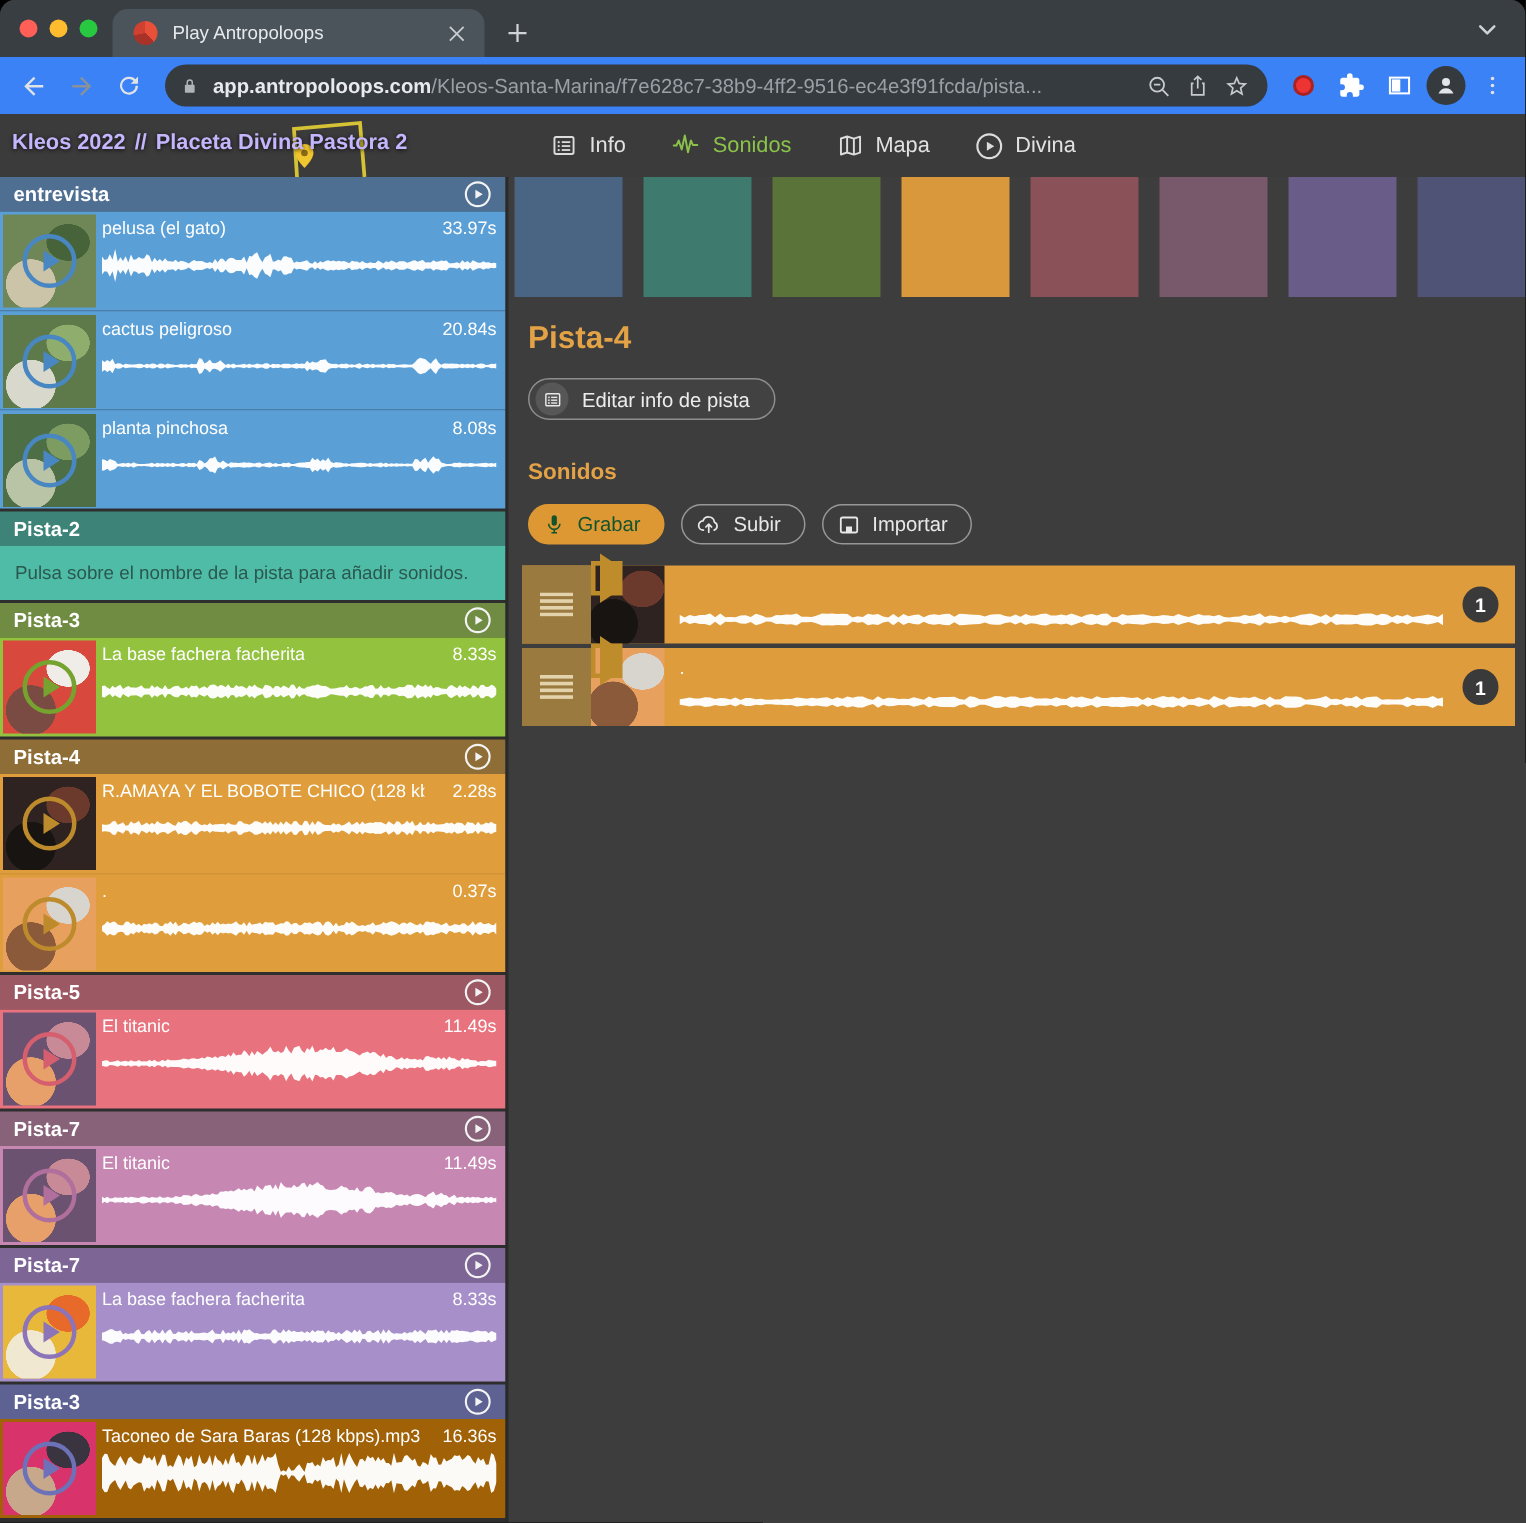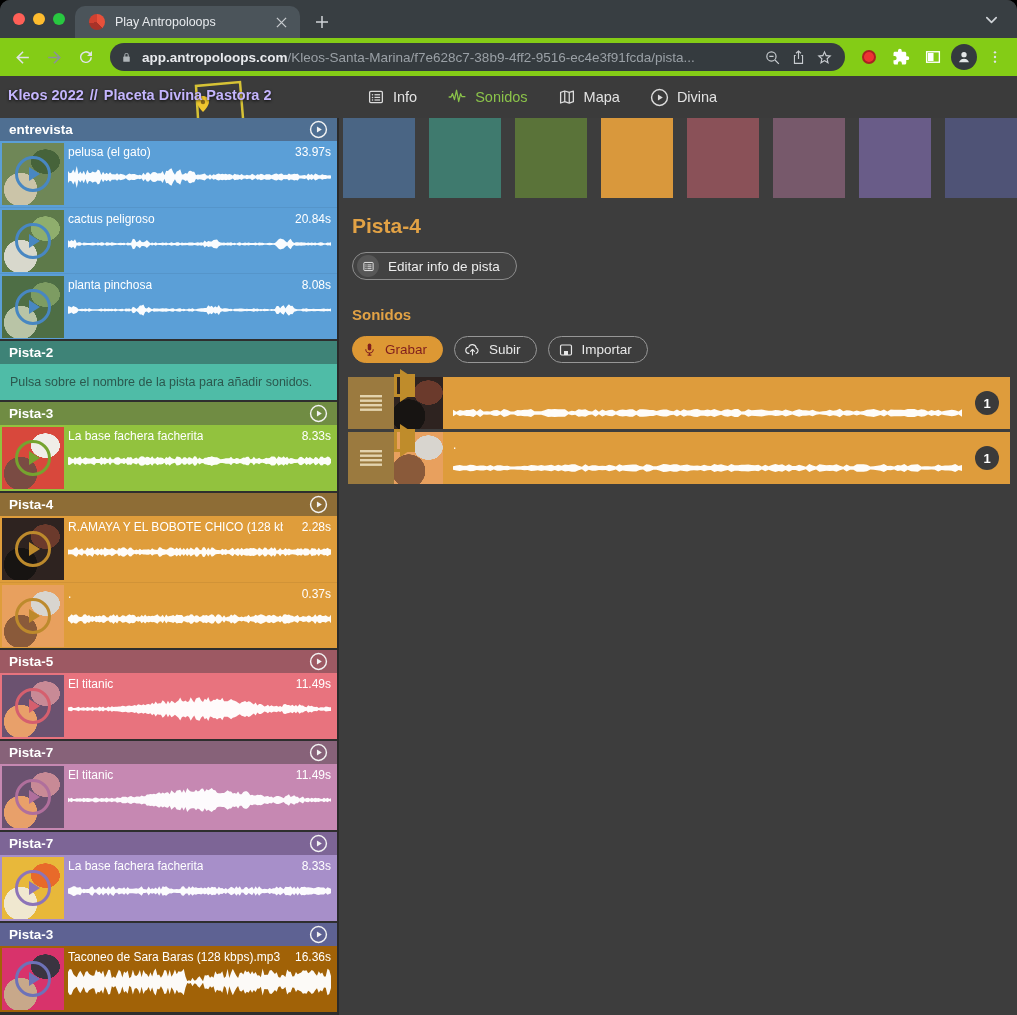--- a/index.html
+++ b/index.html
@@ -4,30 +4,30 @@
 <style>
   * { margin:0; padding:0; box-sizing:border-box; }
   html,body { background:#000; }
   body { font-family:"Liberation Sans","DejaVu Sans",sans-serif; }
   .window { width:1017px; height:1015px; background:#3d3d3d; border-radius:10px 10px 0 0; overflow:hidden; position:relative; }
 
   
   .tabstrip { height:38px; background:#383e42; display:flex; align-items:flex-end; position:relative; }
   .traffic { display:flex; gap:8px; align-items:center; position:absolute; left:13px; top:13px; }
   .tl-dot { width:12px; height:12px; border-radius:50%; }
-  .tab { margin-left:75px; width:225px; height:32px; background:#4b545a; border-radius:10px 10px 0 0; display:flex; align-items:center; padding:0 10px 0 14px; }
+  .tab { margin-left:75px; width:248px; height:32px; background:#4b545a; border-radius:10px 10px 0 0; display:flex; align-items:center; padding:0 10px 0 14px; }
   .favicon { width:16px; height:16px; border-radius:50%; background:conic-gradient(#e8503a 0 38%, #a83228 38% 72%, #d04030 72% 100%); flex:none; }
   .tab-title { color:#e7eaed; font-size:12.5px; margin-left:10px; flex:1; white-space:nowrap; overflow:hidden; }
   .tab-close { color:#c7cbcf; width:18px; height:18px; display:flex; align-items:center; justify-content:center; border-radius:50%; font-size:13px; }
   .newtab { color:#d0d4d8; width:28px; height:28px; margin:0 0 2px 8px; display:flex; align-items:center; justify-content:center; font-size:19px; }
   .tab-overflow { position:absolute; right:18px; top:12px; color:#cfd3d7; }
   .ic { display:inline-flex; }
   .ic svg { display:block; }
 
-  .toolbar { height:38px; background:#84cc16; display:flex; align-items:center; padding:12px 8px; gap:4px; }
+  .toolbar { height:38px; background:#3b82f6; display:flex; align-items:center; padding:12px 8px; gap:4px; }
   .nav-btn { width:28px; height:28px; display:flex; align-items:center; justify-content:center; color:#dfe3e6; border-radius:50%; flex:none; }
   .nav-btn.dim { color:#8b9297; }
   .omnibox { height:28px; background:#353b3f; border-radius:14px; flex:1; display:flex; align-items:center; padding:0 8px 0 10px; margin:0 6px; min-width:0; }
   .omni-lock { color:#aeb4b8; flex:none; }
   .omni-text { font-size:13.5px; margin-left:9px; white-space:nowrap; overflow:hidden; flex:1; min-width:0; }
   .omni-domain { color:#e8eaed; font-weight:700; }
   .omni-path { color:#9aa0a6; }
   .omni-ic { color:#c7cbcf; width:26px; height:26px; display:flex; align-items:center; justify-content:center; flex:none; }
   .record-dot { width:14px; height:14px; border-radius:50%; background:#e33; border:2px solid #a22; margin:0 7px; flex:none; }
   .avatar-btn { width:26px; height:26px; border-radius:50%; background:#343a3e; color:#e3e6e8; display:flex; align-items:center; justify-content:center; flex:none; }
@@ -88,21 +88,21 @@
 
   
   .swatches { display:flex; gap:14px; padding:0; height:80px; }
   .swatch { width:72px; height:80px; flex:none; }
   .main-title { margin:16px 0 0 9px; font-size:21px; font-weight:600; color:#e2a245; }
   .edit-btn { margin:14px 0 0 9px; height:28px; display:inline-flex; align-items:center; gap:9px; border:1px solid #8d8d8d; border-radius:15px; background:#424242; padding:0 16px 0 4px; color:#ececec; font-size:13.5px; }
   .edit-btn .circ { width:22px; height:22px; border-radius:50%; background:#575757; display:flex; align-items:center; justify-content:center; color:#e8e8e8; }
   .section-heading { margin:26px 0 0 9px; font-size:15px; font-weight:600; color:#e2a245; }
   .actions { display:flex; gap:11px; margin:13px 0 0 9px; }
   .action-btn { height:27px; border-radius:14px; display:inline-flex; align-items:center; gap:8px; padding:0 15px 0 9px; font-size:13.5px; }
-  .action-btn.primary { background:#dd9834; color:#7f1d1d; border:1px solid #dd9834; }
+  .action-btn.primary { background:#dd9834; color:#14532d; border:1px solid #dd9834; }
   .action-btn.ghost { background:transparent; color:#e8e8e8; border:1px solid #979797; }
   .action-btn .ic { color:inherit; }
   .sounds { margin:14px 7px 0 5px; display:flex; flex-direction:column; gap:3px; }
   .sound-row { height:52px; display:flex; position:relative; background:#de9c3c; }
   .row-handle { width:46px; flex:none; background:#9b7a3f; display:flex; align-items:center; justify-content:center; color:#e3d3ad; }
   .row-thumb { width:49px; height:52px; flex:none; position:relative; }
   .row-thumb .ring { width:40px; height:40px; border:3.5px solid #bf8c2b; }
   .row-body { flex:1; position:relative; min-width:0; }
   .row-title { color:#fff; font-size:12px; margin:6px 0 0 10px; white-space:nowrap; overflow:hidden; }
   .row-wave { position:absolute; left:10px; right:48px; bottom:6px; height:20px; }

